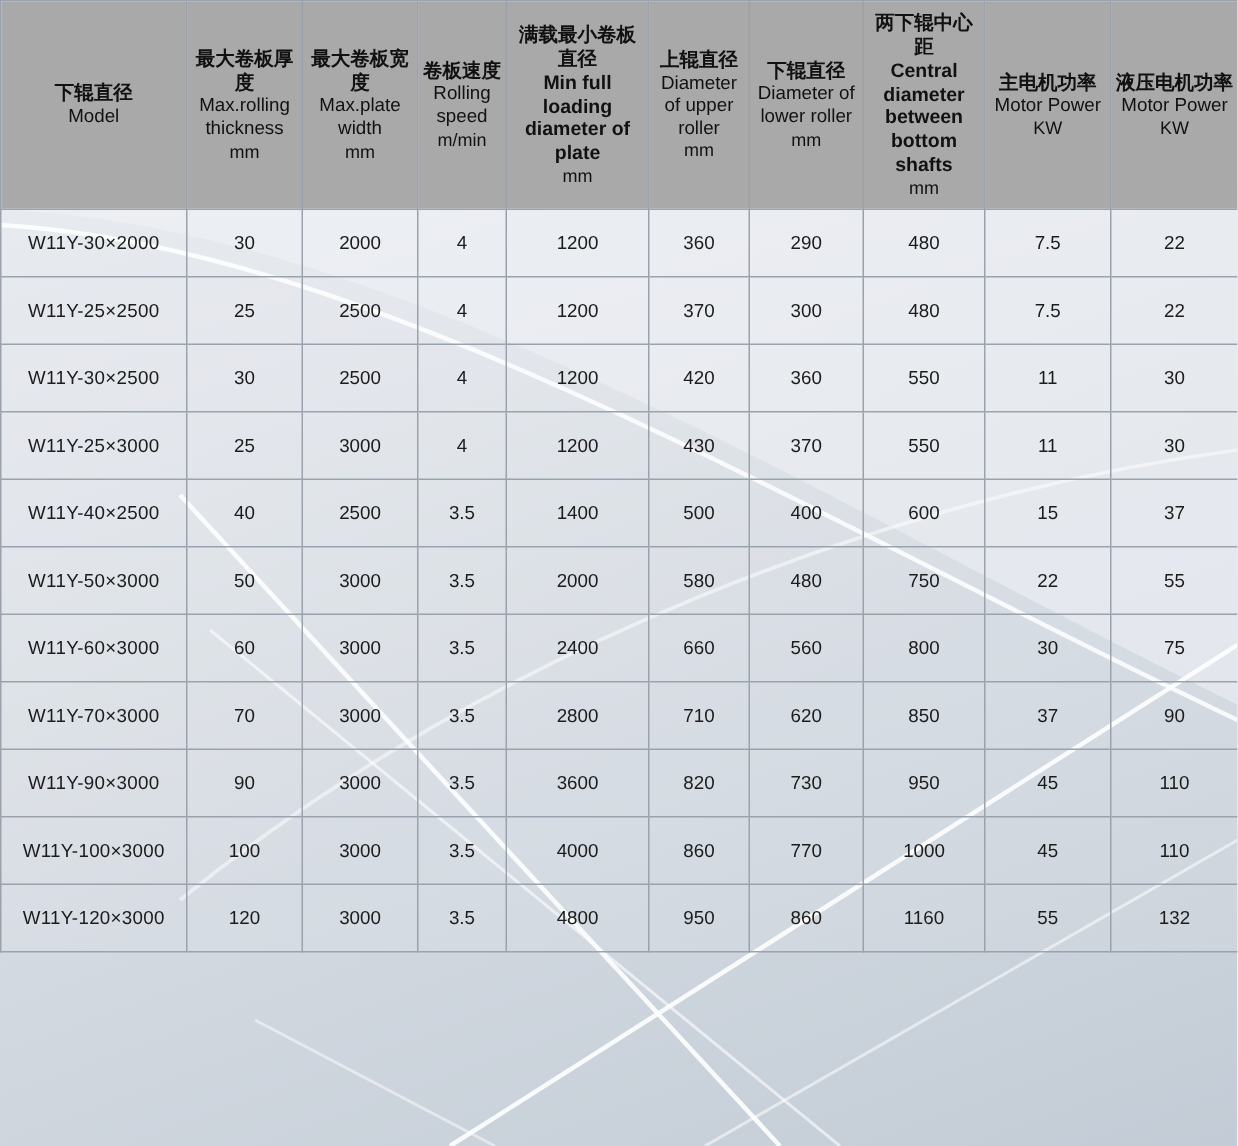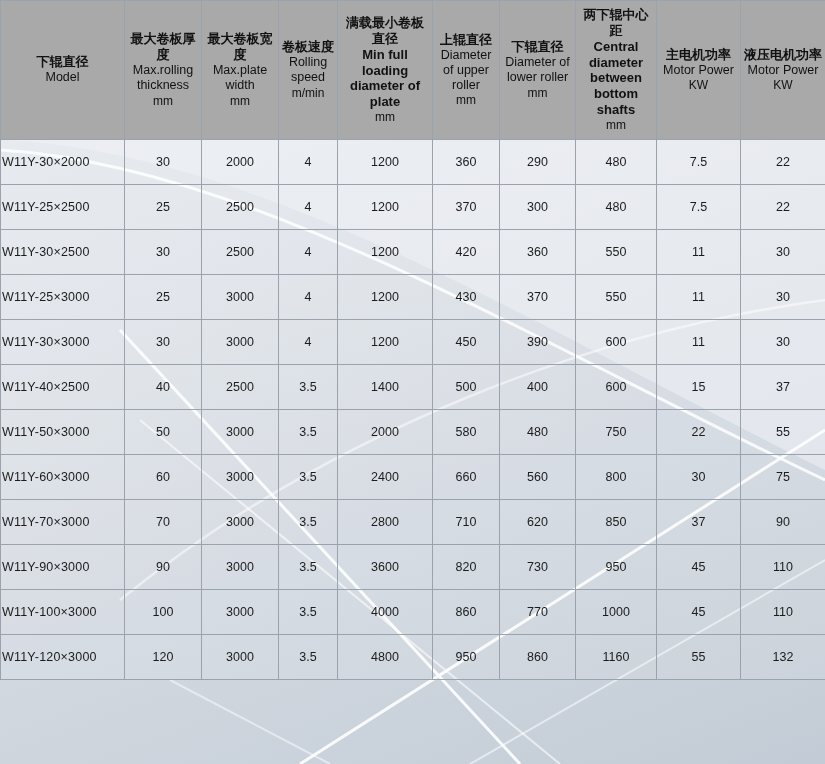--- a/index.html
+++ b/index.html
@@ -70,21 +70,21 @@
     font-size: 12px;
     color: #111;
   }
   tbody td {
     height: 42px;
     font-size: 12.5px;
     background: rgba(255,255,255,0.10);
   }
   tbody td.model {
     font-size: 12.5px;
-    text-align: left;
+    text-align: center;
     letter-spacing: 0.2px;
   }
   
   col.c0 { width: 124px; }
   col.c1 { width: 77px; }
   col.c2 { width: 77px; }
   col.c3 { width: 59px; }
   col.c4 { width: 95px; }
   col.c5 { width: 67px; }
   col.c6 { width: 76px; }
@@ -243,32 +243,20 @@
           <td>3000</td>
           <td>4</td>
           <td>1200</td>
           <td>430</td>
           <td>370</td>
           <td>550</td>
           <td>11</td>
           <td>30</td>
         </tr>
         <tr>
-          <td class="model">W11Y-30×3000</td>
-          <td>30</td>
-          <td>3000</td>
-          <td>4</td>
-          <td>1200</td>
-          <td>450</td>
-          <td>390</td>
-          <td>600</td>
-          <td>11</td>
-          <td>30</td>
-        </tr>
-        <tr>
           <td class="model">W11Y-40×2500</td>
           <td>40</td>
           <td>2500</td>
           <td>3.5</td>
           <td>1400</td>
           <td>500</td>
           <td>400</td>
           <td>600</td>
           <td>15</td>
           <td>37</td>

